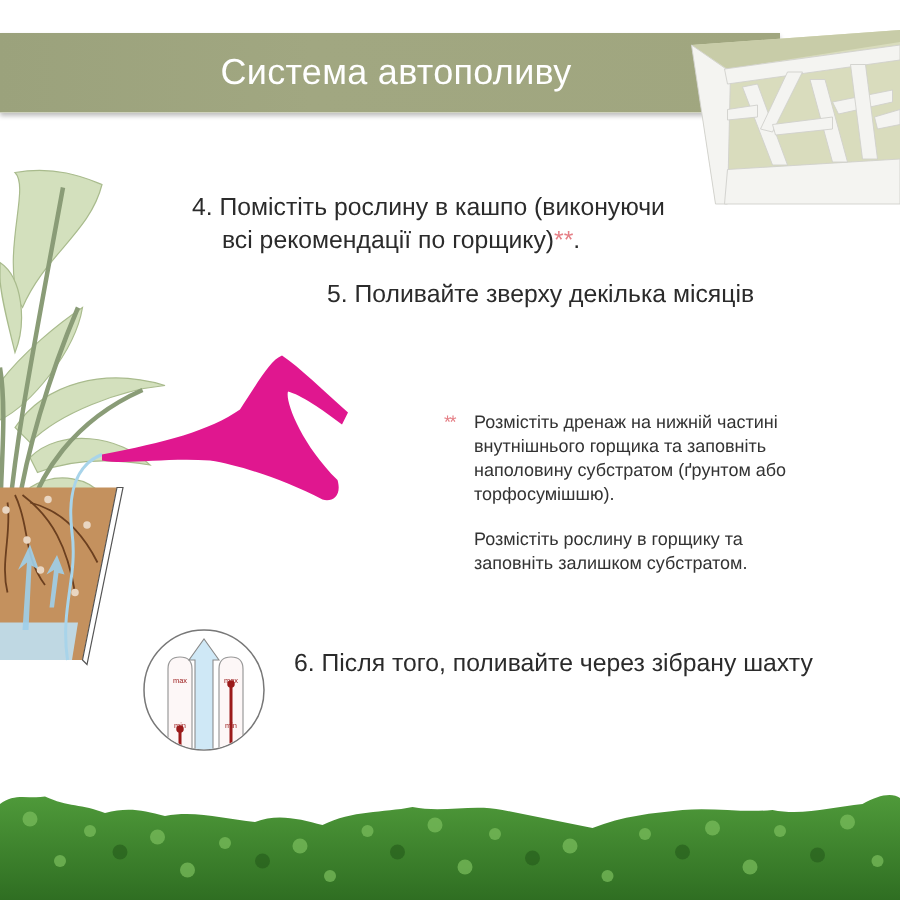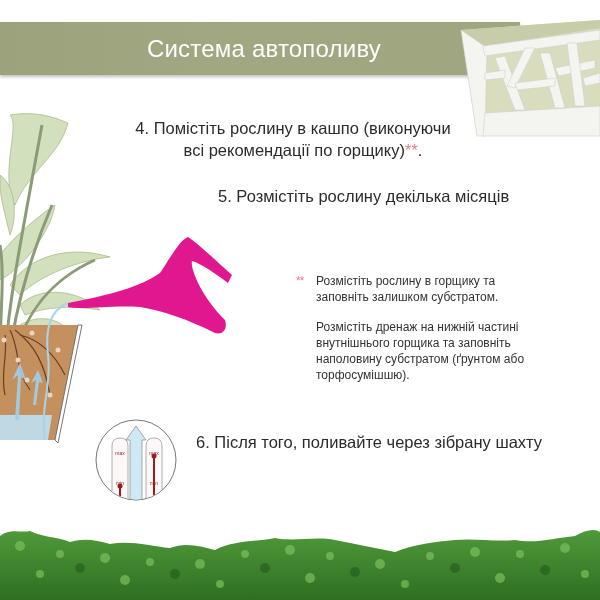--- a/index.html
+++ b/index.html
@@ -18,21 +18,21 @@
       position: absolute; left: 0; top: 22px; width: 544px; height: 53px;
       line-height: 53px; text-align: center; color: #ffffff;
       font-size: 24px; letter-spacing: 0.2px; padding-right: 16px;
       box-sizing: border-box;
     }
     .header-title span { position: relative; left: 0; }
     .planter { position: absolute; left: 455px; top: 18px; width: 145px; height: 120px; }
     .plant-illustration { position: absolute; left: 0; top: 95px; width: 250px; height: 380px; }
     .step { position: absolute; font-size: 16.5px; line-height: 22px; color: #2b2b2b; }
     .step .num { display: inline-block; }
-    .step-4 { left: 128px; top: 117px; width: 330px; text-align: center; }
+    .step-4 { left: 128px; top: 127px; width: 330px; }
     .step-5 { left: 218px; top: 185px; width: 300px; }
     .step-6 { left: 196px; top: 431px; width: 360px; }
     .step .line2 { padding-left: 20px; display: block; }
     .asterisk { color: #e57f86; }
     .note {
       position: absolute; left: 296px; top: 273px; width: 240px;
       font-size: 12px; line-height: 16px; color: #333333;
     }
     .note .ast { position: absolute; left: 0; top: 0; color: #e57f86; letter-spacing: -1px; }
     .note p { margin: 0 0 0 20px; }
@@ -113,27 +113,27 @@
 </svg>
 
 <div class="step step-4">
   <span class="num">4.</span>
   <span>Помістіть рослину в кашпо (виконуючи</span>
   <span class="line2"><span>всі рекомендації по горщику)</span><span class="asterisk">**</span><span>.</span></span>
 </div>
 
 <div class="step step-5">
   <span class="num">5.</span>
-  <span>Розмістіть рослину декілька місяців</span>
+  <span>Поливайте зверху декілька місяців</span>
 </div>
 
 <div class="note">
   <span class="ast">**</span>
+  <p>Розмістіть дренаж на нижній частині внутнішнього горщика та заповніть наполовину субстратом (ґрунтом або торфосумішшю).</p>
   <p>Розмістіть рослину в горщику та заповніть залишком субстратом.</p>
-  <p>Розмістіть дренаж на нижній частині внутнішнього горщика та заповніть наполовину субстратом (ґрунтом або торфосумішшю).</p>
 </div>
 
 <svg class="indicator-icon" viewBox="0 0 84 84">
   <circle cx="42" cy="42" r="40" fill="#ffffff" stroke="#777" stroke-width="1"></circle>
   <clipPath id="ic">
       <circle cx="42" cy="42" r="39.5"></circle>
     </clipPath>
   <g clip-path="url(#ic)">
     <path d="M18,84 L18,28 Q18,20 26,20 Q34,20 34,28 L34,84" fill="#fdf7f7" stroke="#999" stroke-width="0.8"></path>
     <path d="M52,84 L52,28 Q52,20 60,20 Q68,20 68,28 L68,84" fill="#fdf7f7" stroke="#999" stroke-width="0.8"></path>

